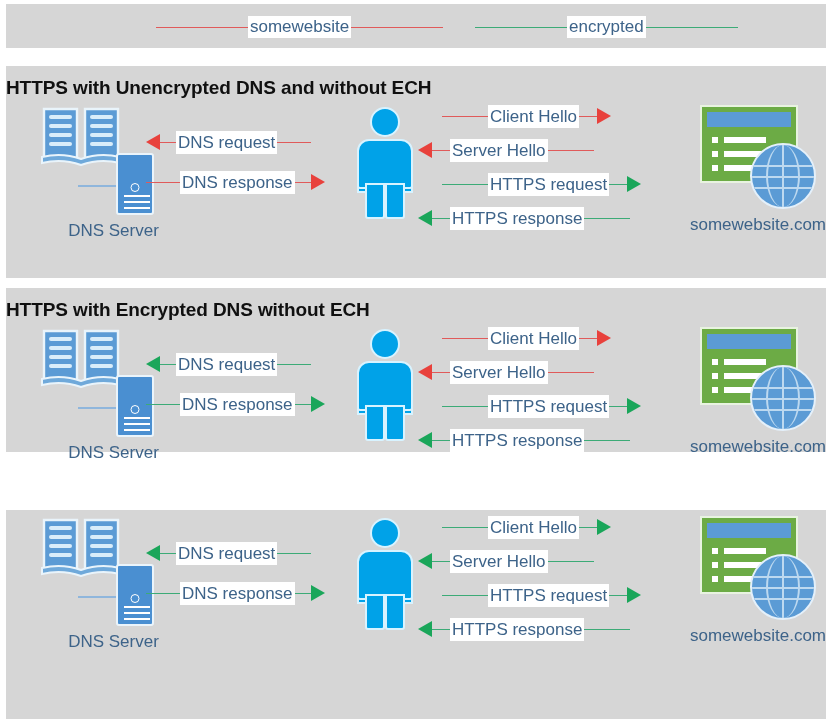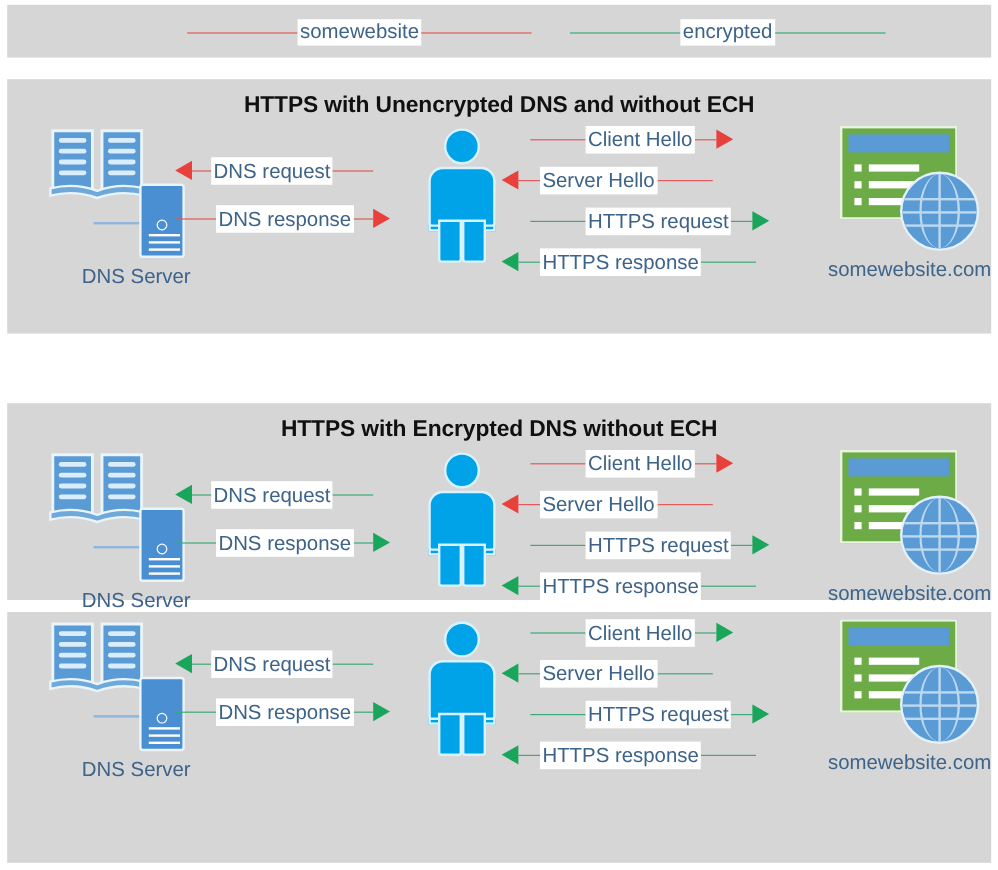--- a/index.html
+++ b/index.html
@@ -26,21 +26,20 @@
   .legend-label{
     background:#ffffff;
     color:#3d6389;
     font-size:17px;
     line-height:20px;
     padding:1px 2px;
     white-space:nowrap;
   }
   
   .panel-title{
-    text-align:center;
     font-weight:bold;
     font-size:19px;
     color:#101010;
     padding-top:11px;
     letter-spacing:-0.1px;
   }
   .stage{position:relative;width:100%;}
   
   .dns-group{position:absolute;left:30px;top:4px;width:160px;height:150px;}
   .book{position:absolute;left:4px;top:0px;width:82px;height:66px;}
@@ -251,21 +250,21 @@
           <span class="head right" style="border-left-color:#1aa65a"></span>
         </div>
         <div class="arrow-row" style="left: 412px; top: 108px;">
           <span class="head left" style="border-right-color:#1aa65a"></span>
           <span class="aline" style="width:18px;border-top-color:#3cab77"></span>
           <span class="alabel">HTTPS response</span>
           <span class="aline" style="width:46px;border-top-color:#3cab77"></span>
         </div>
       </div>
     </div>
-    <div class="panel" style="top: 288px; height: 164px; margin-top: 48px;">
+    <div class="panel" style="top: 288px; height: 164px;">
       <div class="panel-title">HTTPS with Encrypted DNS without ECH</div>
       <div class="stage" style="height: 178px;">
         <div class="dns-group">
           <div class="book"><svg viewBox="0 0 82 66" width="82" height="66" aria-hidden="true">
               <g stroke="#e9f4fb" stroke-width="2.4" fill="#5b9bd5">
                 <path d="M4 6 h33 v50 h-33 z"></path>
                 <path d="M45 6 h33 v50 h-33 z"></path>
               </g>
               <g fill="#d9edfa">
                 <rect x="9" y="12" width="23" height="4" rx="2"></rect>

